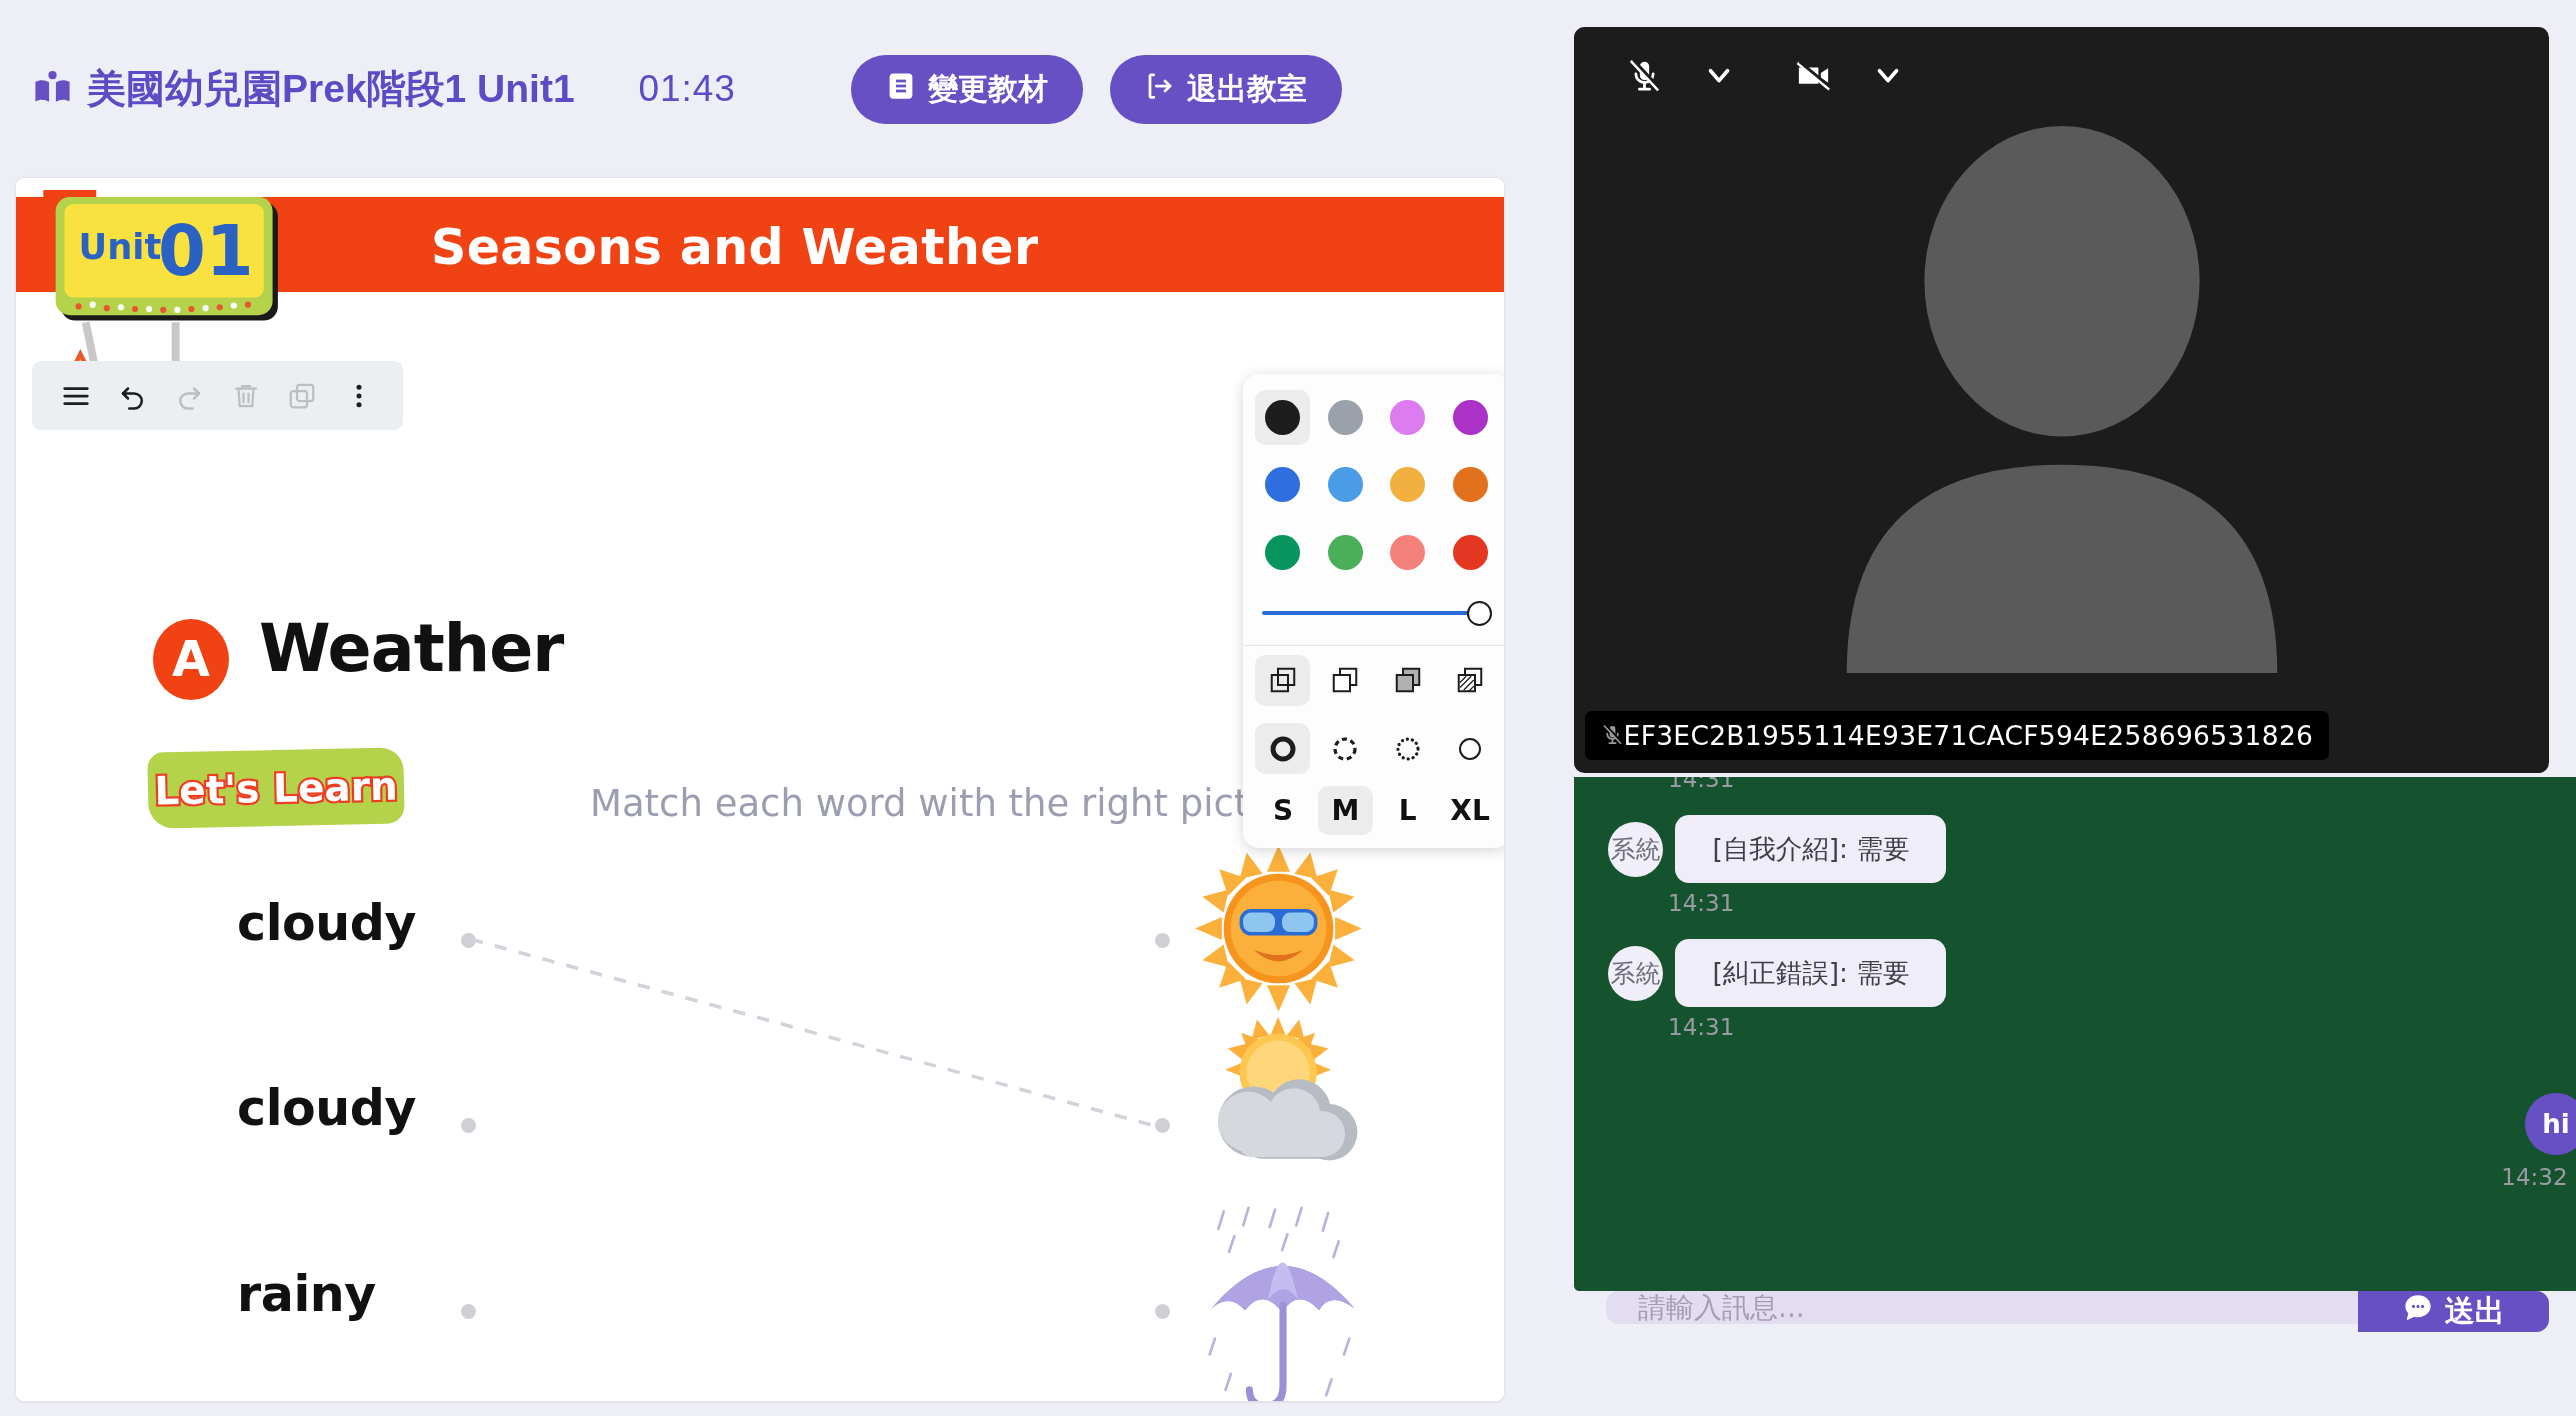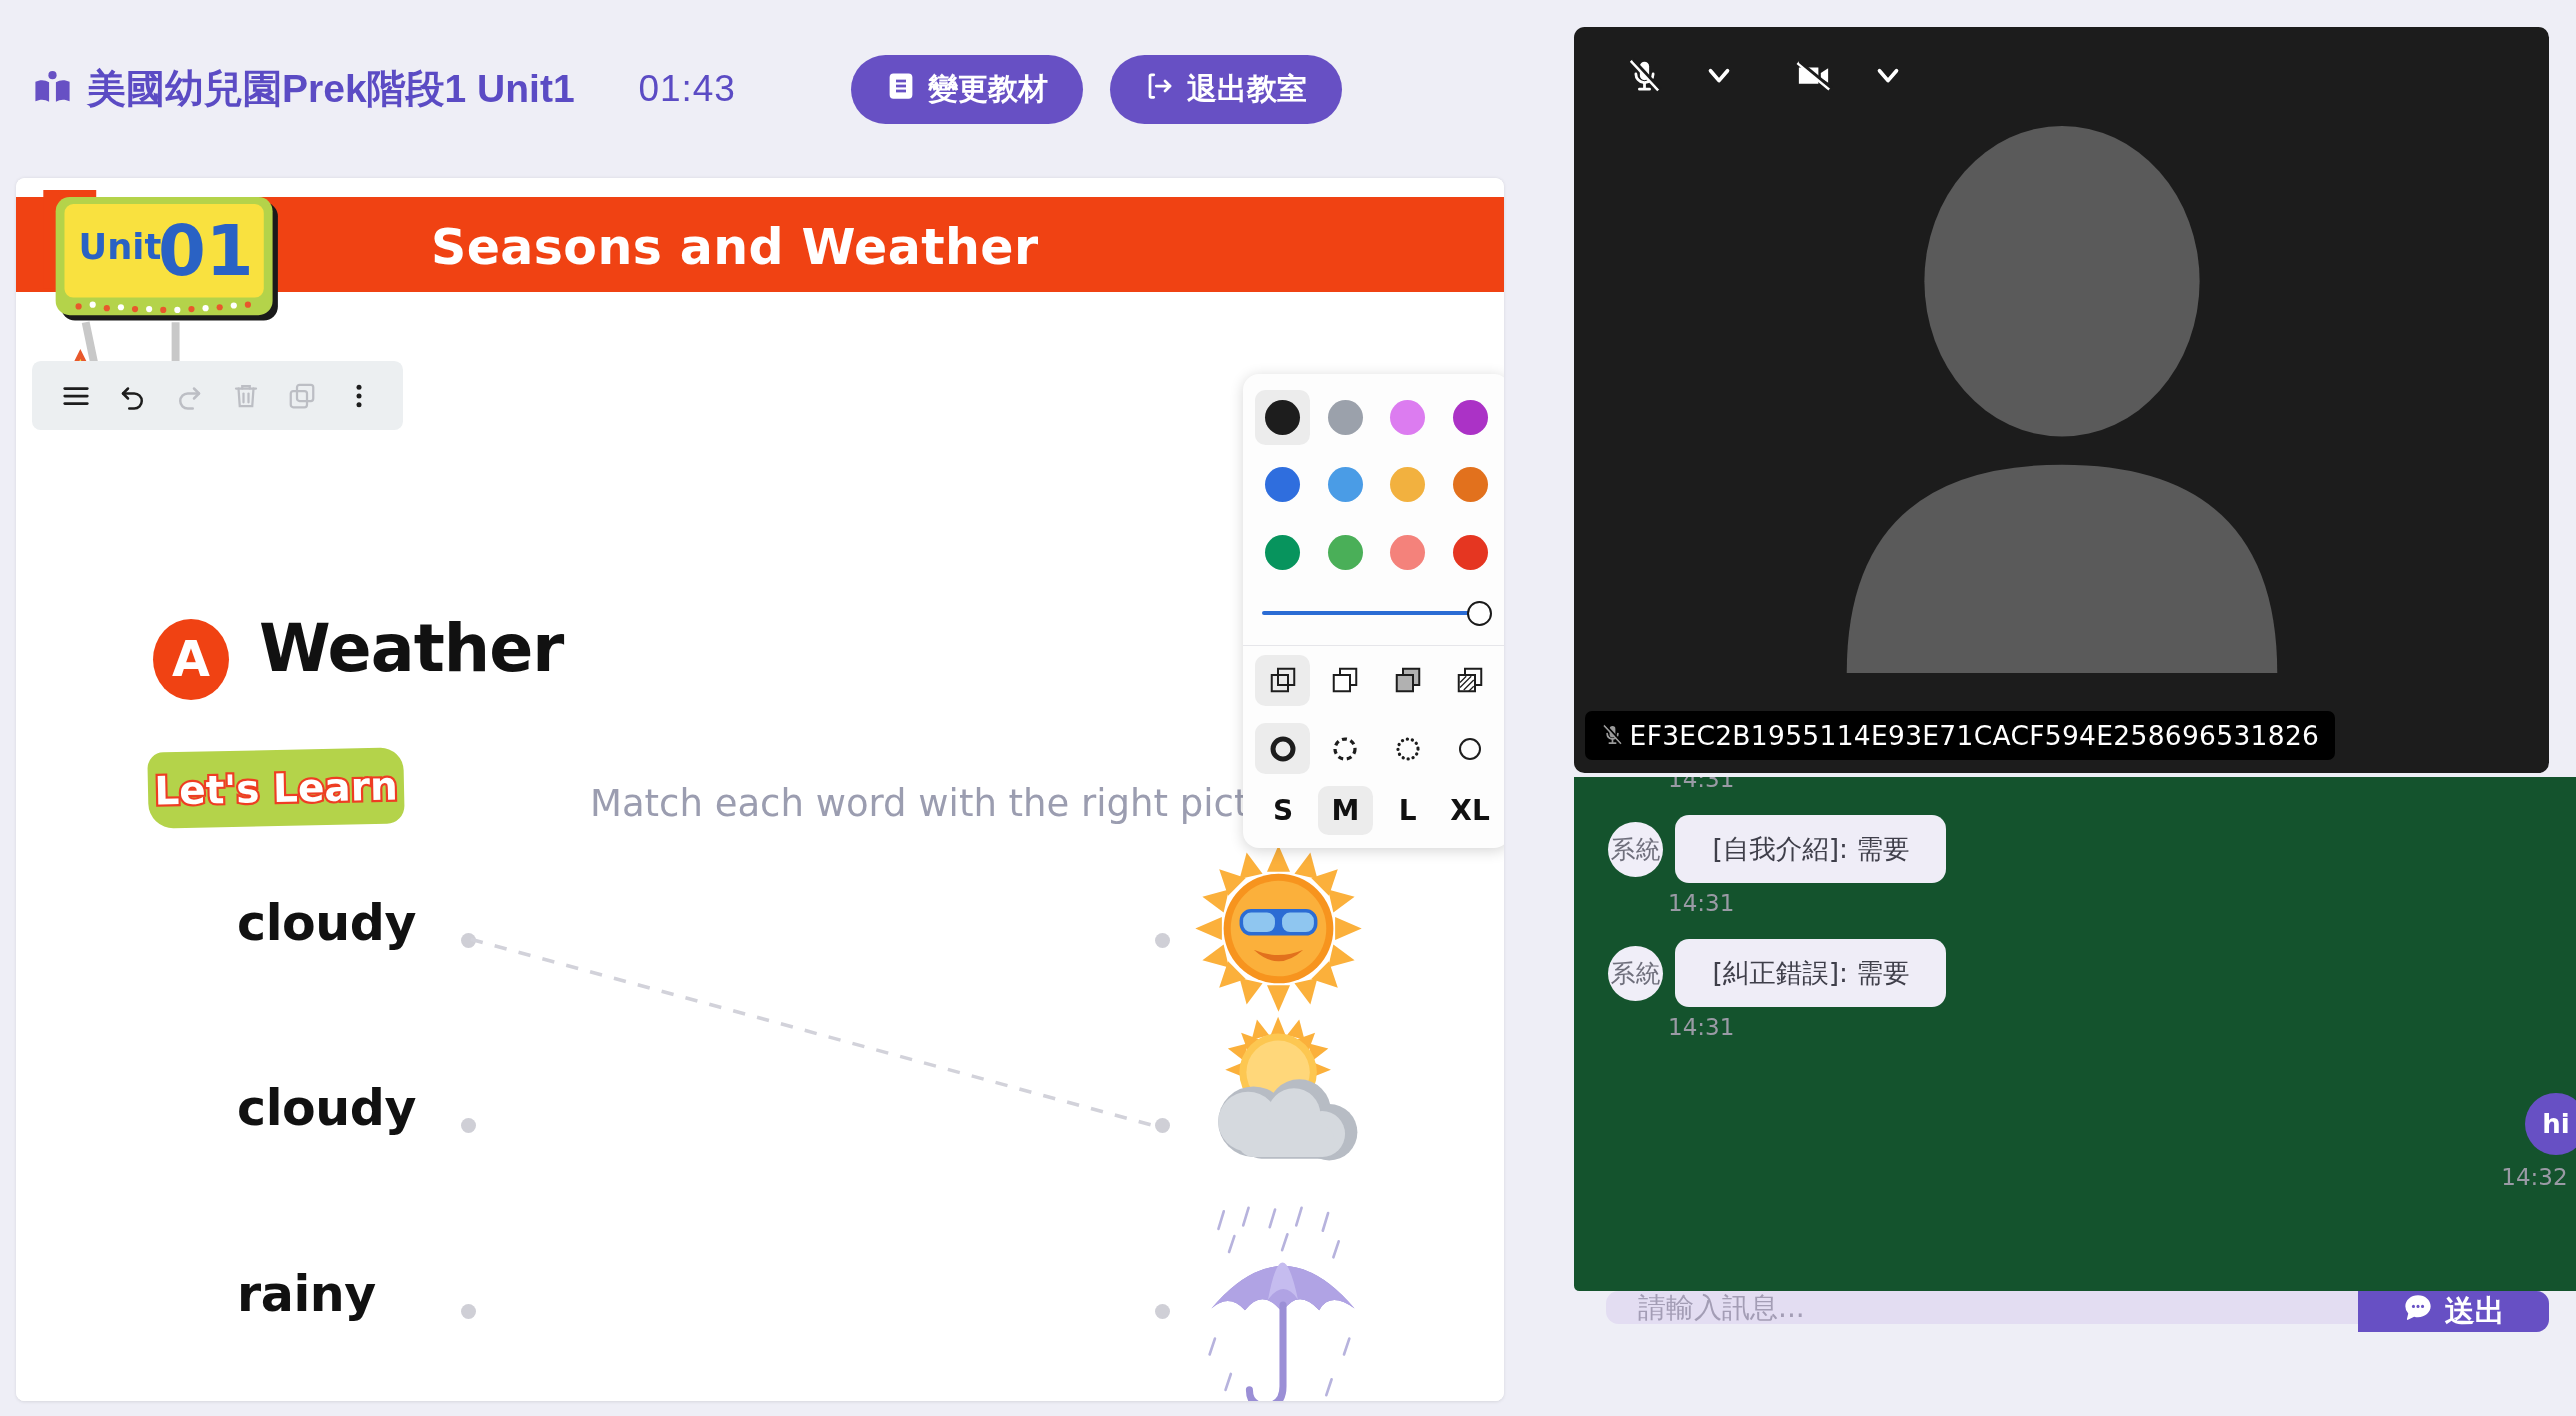--- a/index.html
+++ b/index.html
@@ -143,21 +143,21 @@
   }
   #video-controls{ position:absolute; left:0; top:0; height:97px; width:100%;
     display:flex; align-items:center; padding-left:37px; gap:7px; z-index:3; }
   .vc-btn{ width:67px;height:67px; display:flex;align-items:center;justify-content:center;
     cursor:pointer; background:none;border:none; }
   #video-avatar{ position:absolute; left:0; top:0; width:100%; height:100%;
     display:flex; align-items:center; justify-content:center; }
   #participant-chip{
     position:absolute; left:10.6px; bottom:12.4px; height:49px;
     background:#000; border-radius:7px;
-    display:flex; align-items:center; gap:6px; padding:0 16px; z-index:4;
+    display:flex; align-items:center; gap:0; padding:0 16px; z-index:4;
   }
   #participant-name{ color:#fff; font-size:26.5px; letter-spacing:0.3px;
     font-family:"DejaVu Sans", sans-serif; white-space:nowrap; }
 
   
   #chat-panel{
     position:absolute; left:1574px; top:777px; width:1047px; height:514px;
     background:#14532d; border-radius:0 0 5.3px 5.3px; overflow:hidden;
   }
   #chat-messages{ position:absolute; inset:0; padding:0 34px; overflow:hidden; }

